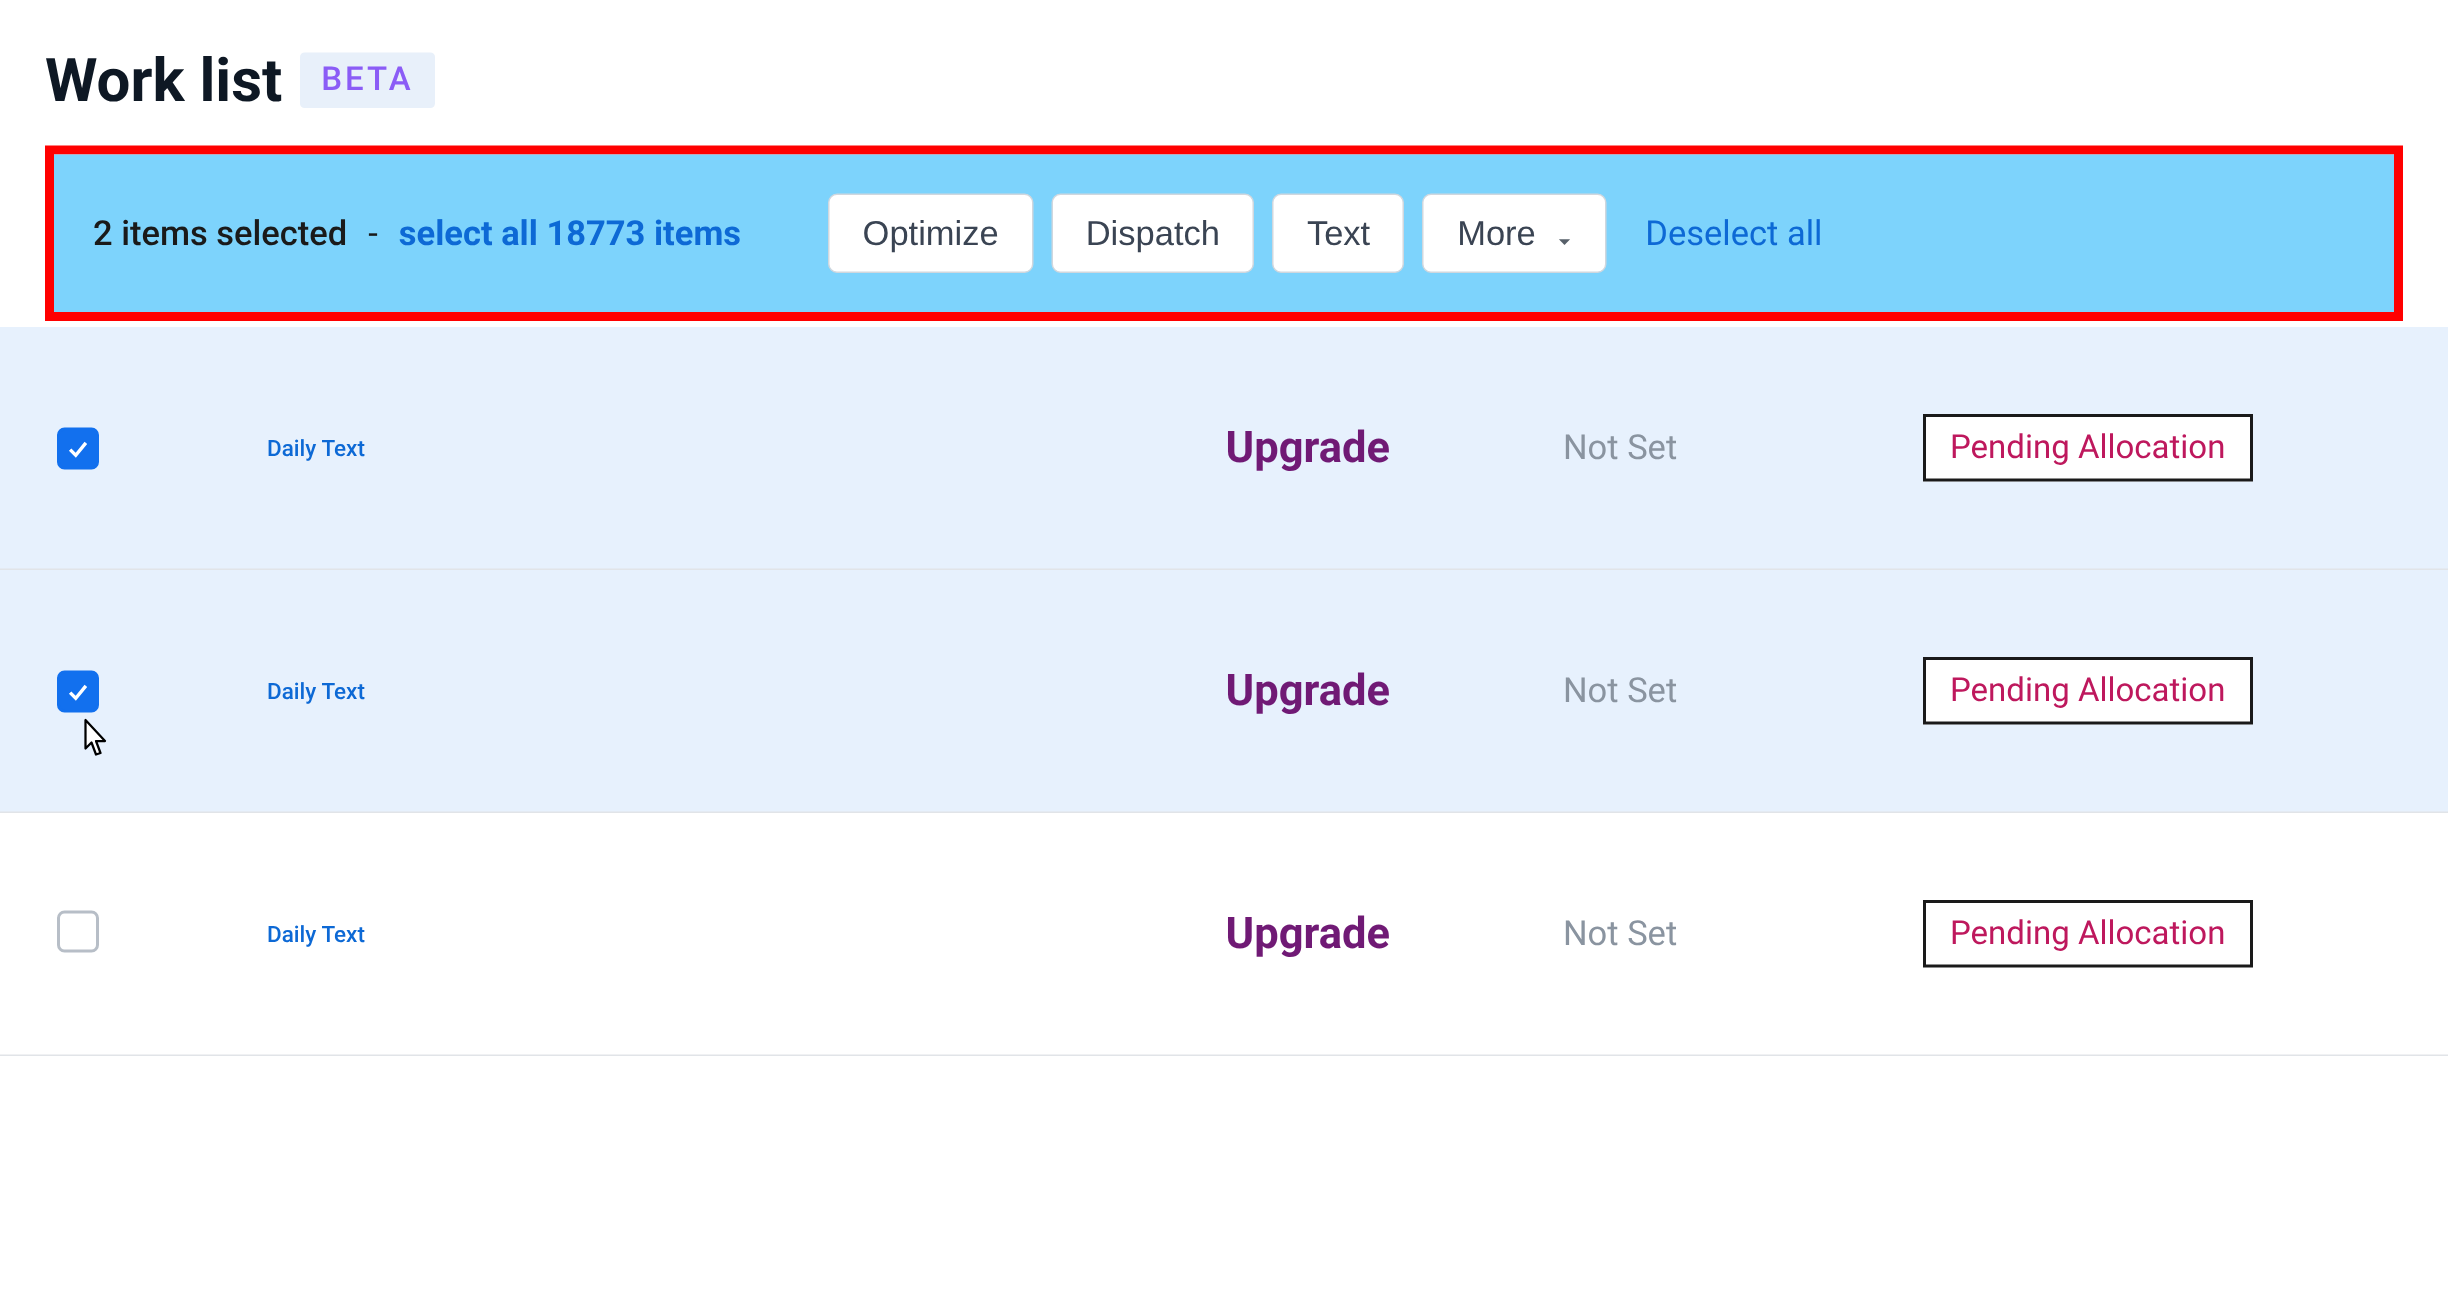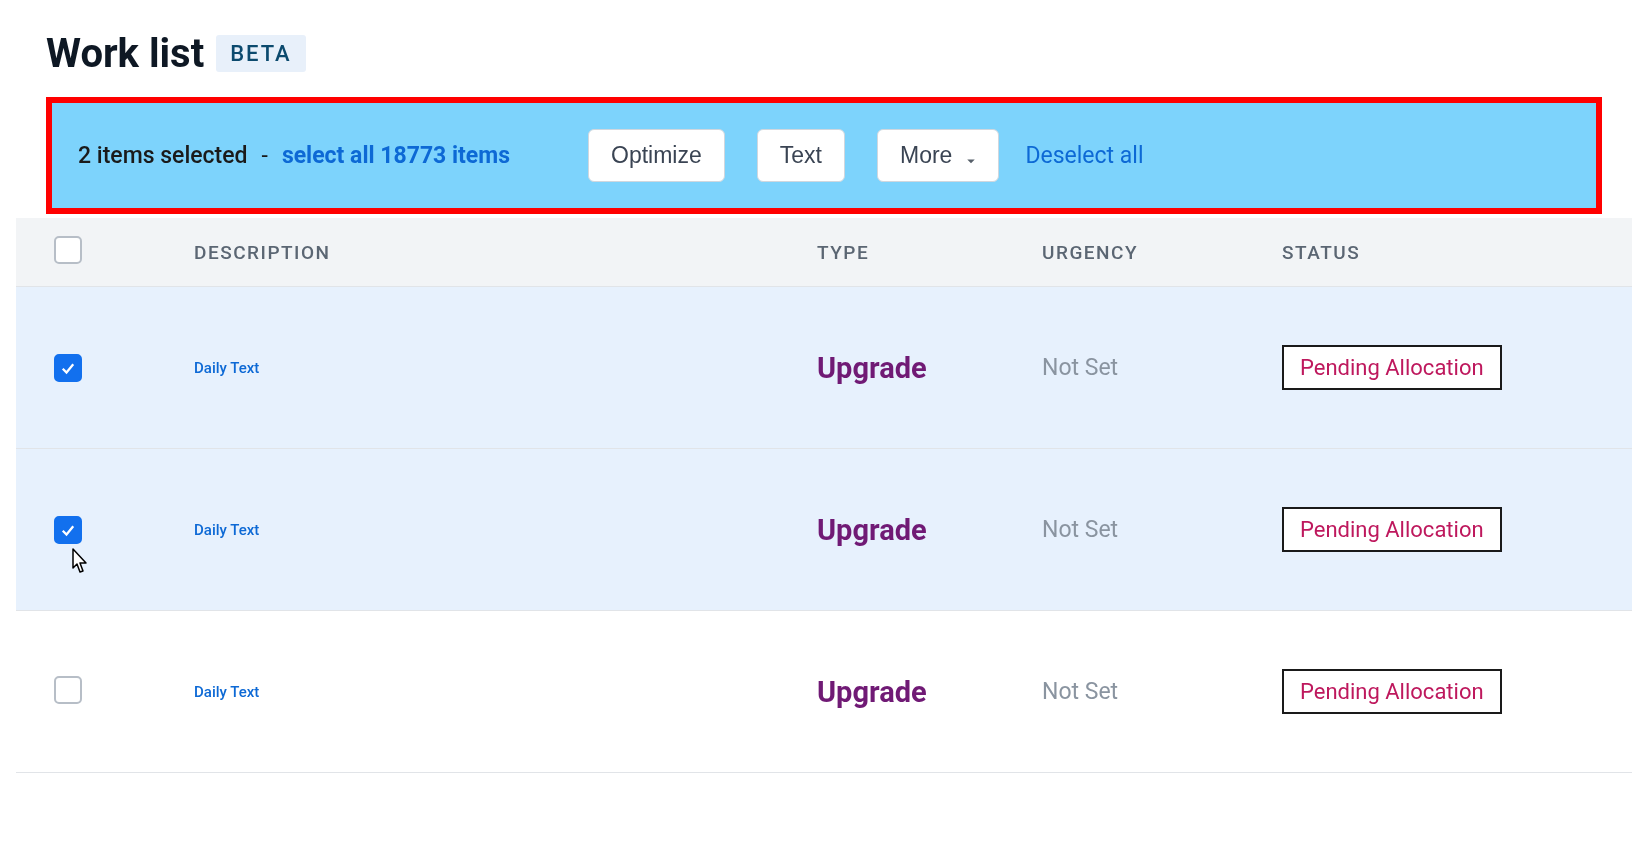--- a/index.html
+++ b/index.html
@@ -6,36 +6,36 @@
       margin: 0;
       padding: 0;
       box-sizing: border-box;
     }
     body {
       font-family: -apple-system, BlinkMacSystemFont, 'Segoe UI', Roboto, Helvetica, Arial, sans-serif;
       background: #ffffff;
       color: #1a1a1a;
     }
     .page {
-      padding: 30px 0 0 16px;
+      padding: 30px 0 0 0;
     }
     .header {
       display: flex;
       align-items: center;
       gap: 12px;
       padding: 0 30px 20px 30px;
     }
     .page-title {
       font-size: 40px;
       font-weight: 700;
       color: #0e1824;
     }
     .beta-badge {
       background: #e8f0fa;
-      color: #0c4a6e;
+      color: #8b5cf6;
       font-size: 22px;
       font-weight: 500;
       letter-spacing: 2px;
       padding: 6px 14px;
       border-radius: 3px;
     }
     .highlight-box {
       border: 6px solid #ff0000;
       margin: 0 30px 4px 30px;
       padding: 0;
@@ -69,21 +69,20 @@
       border: 1px solid #d0d7de;
       border-radius: 6px;
       padding: 12px 22px;
       font-size: 23px;
       color: #3a4453;
       cursor: pointer;
       display: inline-flex;
       align-items: center;
       gap: 10px;
       font-weight: 400;
-      margin-left: 20px;
     }
     .chevron-down {
       display: inline-block;
       width: 14px;
       height: 14px;
     }
     .chevron-down svg {
       width: 18px;
       height: 18px;
       fill: #57606a;
@@ -207,43 +206,37 @@
   <div class="highlight-box">
     <div class="selection-bar">
       <span class="selection-text">2 items selected</span>
       <span class="selection-dash">-</span>
       <span class="select-all-link">select all 18773 items</span>
       <span class="spacer-flex"></span>
       <button class="btn">
         <span>Optimize</span>
       </button>
       <button class="btn">
+        <span>Dispatch</span>
+      </button>
+      <button class="btn">
         <span>Text</span>
       </button>
       <button class="btn">
         <span>More</span>
         <span class="chevron-down">
           <svg viewBox="0 0 24 24">
               <path d="M7 10l5 5 5-5z"></path>
             </svg>
         </span>
       </button>
       <span class="deselect-link">Deselect all</span>
     </div>
   </div>
 
-  <div class="table-header">
-    <div class="col-checkbox">
-      <span class="checkbox"></span>
-    </div>
-    <div class="col col-description">DESCRIPTION</div>
-    <div class="col col-type">TYPE</div>
-    <div class="col col-urgency">URGENCY</div>
-    <div class="col col-status">STATUS</div>
-  </div>
 
   <div id="table-body">
       <div class="table-row selected">
         <div class="col-checkbox"><span class="checkbox checked">
             <svg viewBox="0 0 24 24">
               <polyline points="5 13 10 18 19 7"></polyline>
             </svg>
           </span></div>
         <div class="col-description"><span class="row-link">Daily Text</span></div>
         <div class="col-type"><span class="row-text">Upgrade</span></div>

